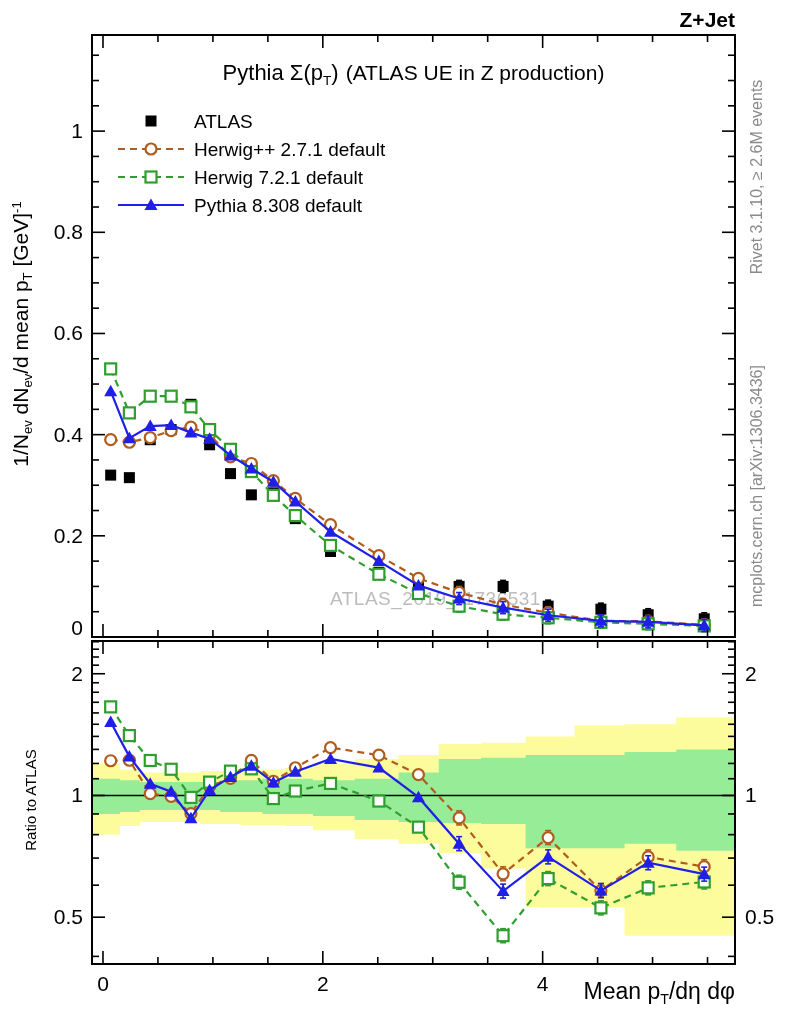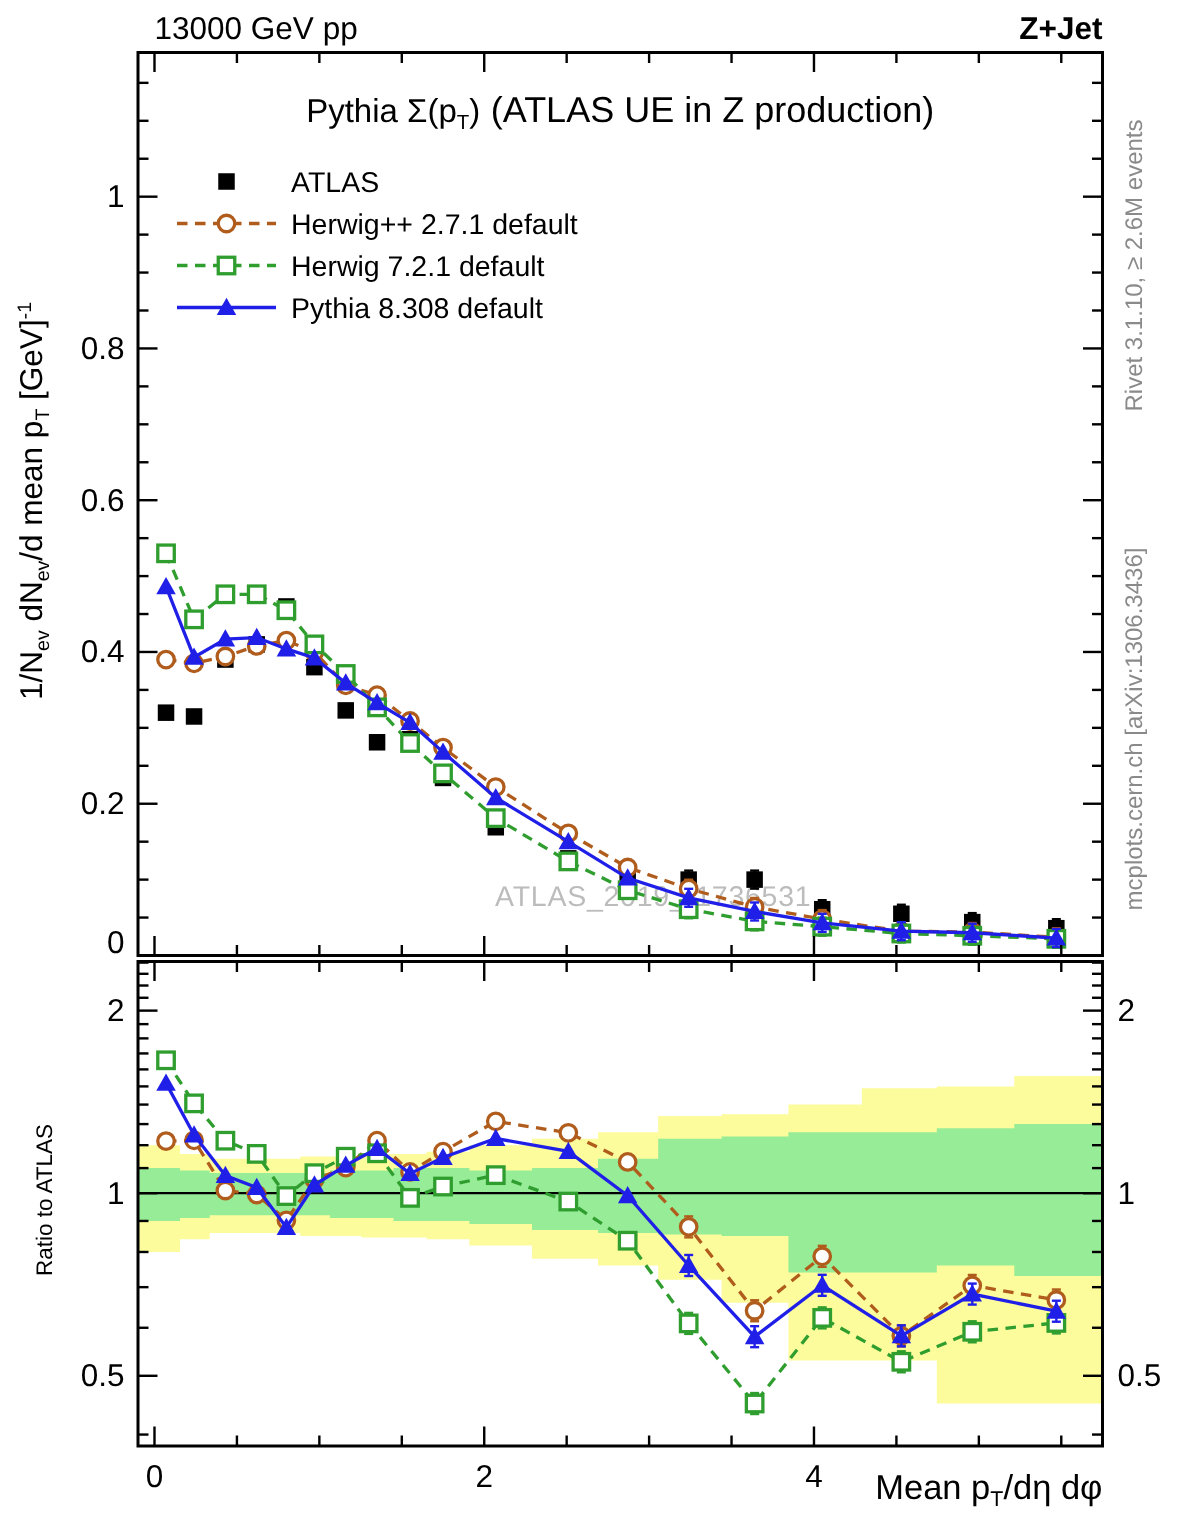--- a/index.html
+++ b/index.html
@@ -4,21 +4,21 @@
 <style>
   html,body{margin:0;padding:0;background:#ffffff;}
   .figure{position:relative;width:786px;height:1024px;background:#ffffff;
           font-family:"Liberation Sans",sans-serif;color:#000;overflow:hidden;}
   .figure svg{position:absolute;left:0;top:0;}
   .hdr{position:absolute;top:8px;font-size:21px;white-space:nowrap;}
   .hdr-left{left:103px;}
   .hdr-right{right:51px;font-weight:bold;}
   .plot-title{position:absolute;top:60px;left:92px;width:643px;text-align:center;
               font-size:22px;white-space:nowrap;}
-  .plot-title .t-small{font-size:24px;margin-left:7px;}
+  .plot-title .t-small{font-size:21px;margin-left:7px;}
   sub{font-size:0.62em;vertical-align:-0.35em;}
   sup{font-size:0.62em;vertical-align:0.55em;}
   .vtext{position:absolute;white-space:nowrap;transform:translate(-50%,-50%) rotate(-90deg);}
   .ylabel-main{font-size:21px;left:22px;top:334px;}
   .ratio-label{font-size:15px;left:30px;top:800px;}
   .note{font-size:16px;color:#8a8a8a;}
   .note-top{left:757px;top:177px;}
   .note-bottom{left:757px;top:486px;}
   .watermark{position:absolute;left:330px;top:588px;font-size:19px;color:#bcbcbc;
              letter-spacing:0.5px;}
@@ -495,21 +495,20 @@
           <text x="194" y="184" font-size="19" font-family="&quot;Liberation Sans&quot;, sans-serif" fill="#000">Herwig 7.2.1 default</text>
         </g>
         <g>
           <line x1="118" y1="205" x2="184" y2="205" stroke="#1f1fe8" stroke-width="2.2"></line>
           <path d="M 151 198.5 L 157.5 210 L 144.5 210 Z" fill="#1f1fe8"></path>
           <text x="194" y="212" font-size="19" font-family="&quot;Liberation Sans&quot;, sans-serif" fill="#000">Pythia 8.308 default</text>
         </g>
       </g>
     </svg>
 
-  <div class="hdr hdr-left">13000 GeV pp</div>
   <div class="hdr hdr-right">Z+Jet</div>
 
   <div class="plot-title"><span>Pythia Σ(p</span><sub>T</sub><span>)</span><span class="t-small">(ATLAS UE in Z production)</span></div>
 
   <div class="vtext ylabel-main"><span>1/N</span><sub>ev</sub><span> dN</span><sub>ev</sub><span>/d mean p</span><sub>T</sub><span> [GeV]</span><sup>-1</sup></div>
 
   <div class="vtext ratio-label">Ratio to ATLAS</div>
 
   <div class="vtext note note-top">Rivet 3.1.10, ≥ 2.6M events</div>
   <div class="vtext note note-bottom">mcplots.cern.ch [arXiv:1306.3436]</div>

